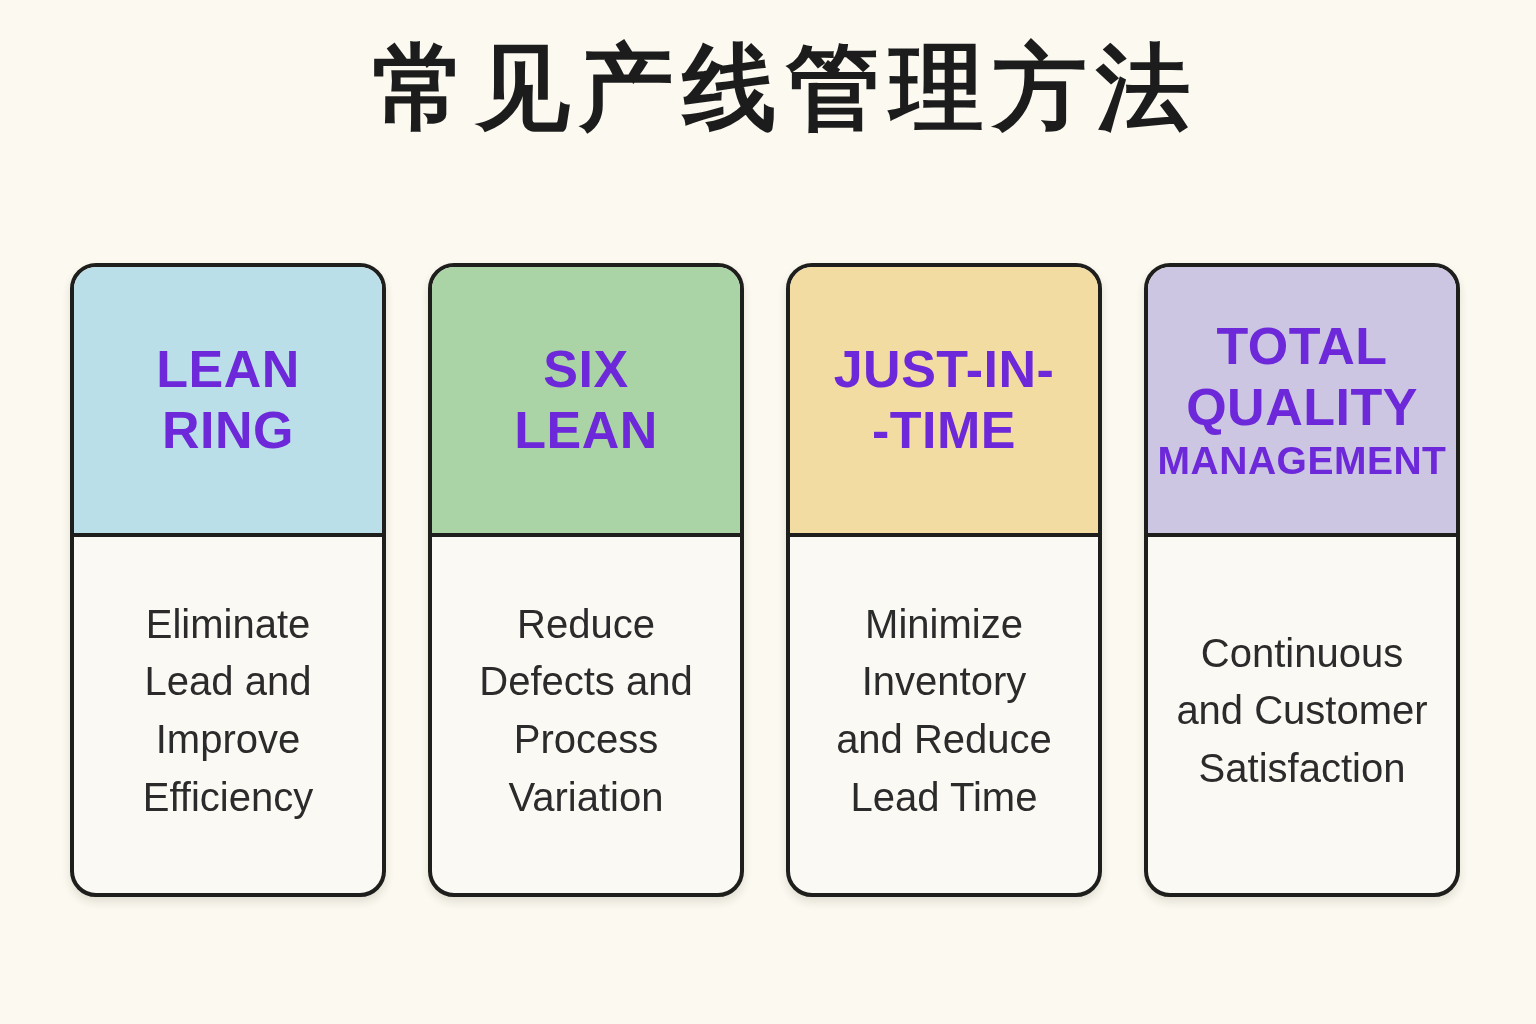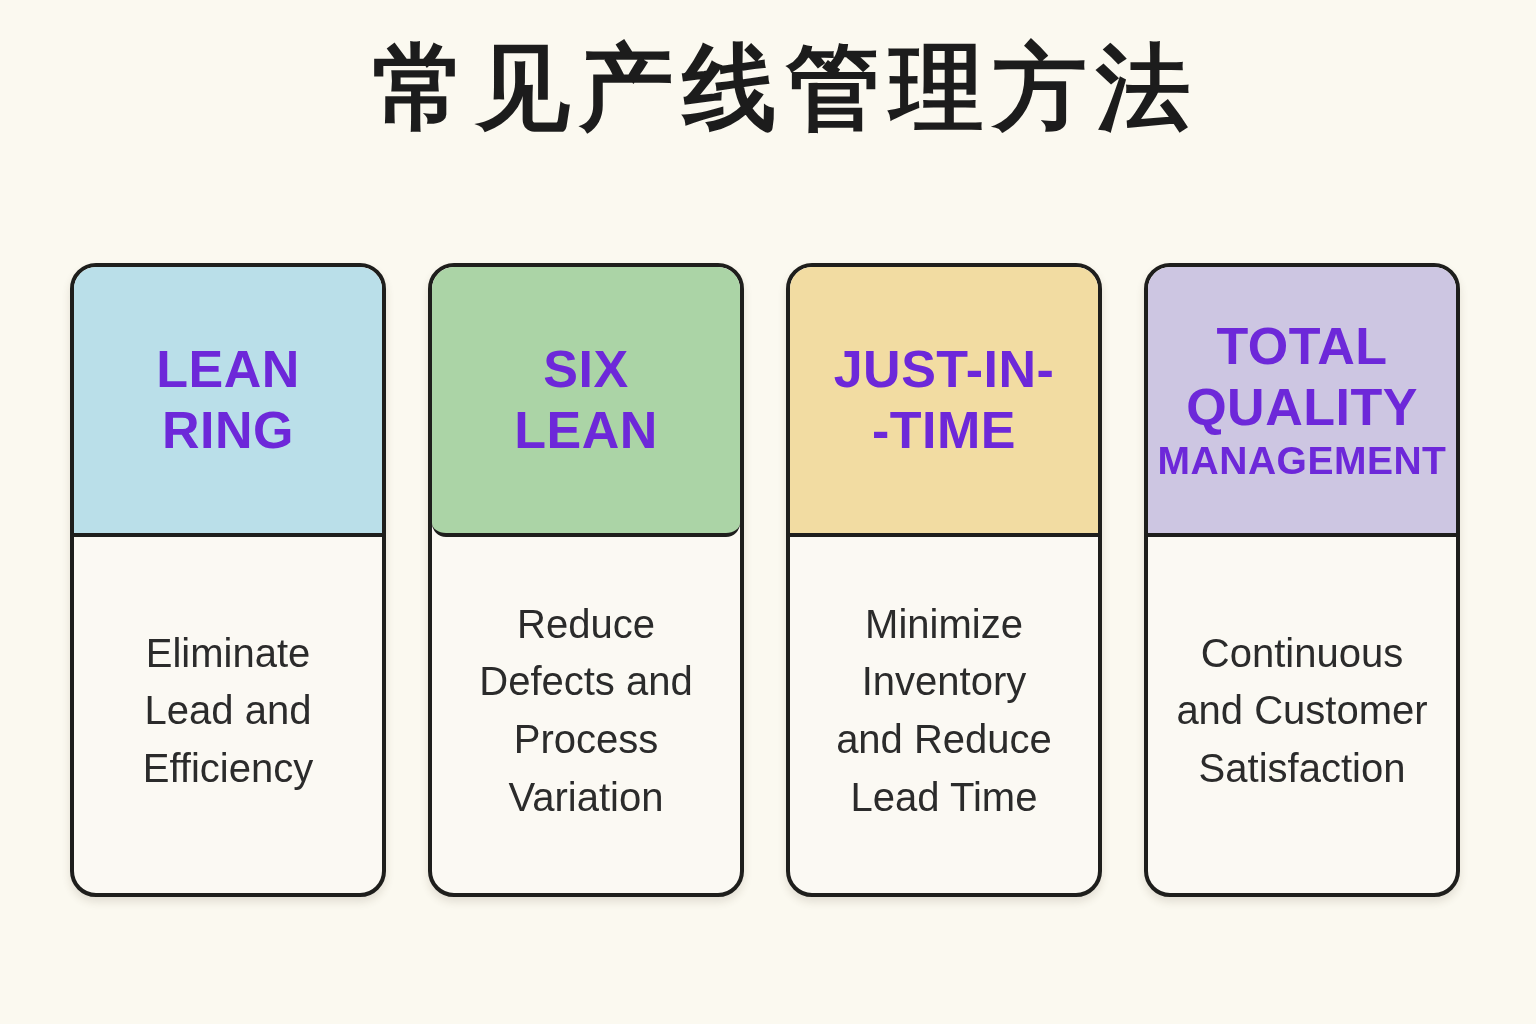--- a/index.html
+++ b/index.html
@@ -84,26 +84,27 @@
 <div class="cards-row">
 
   <div class="card">
     <div class="card-header" style="background: rgb(186, 223, 233);">
       <div class="h-line h-lg">LEAN</div>
       <div class="h-line h-lg">RING</div>
     </div>
     <div class="card-body">
       <div class="b-line">Eliminate</div>
       <div class="b-line">Lead and</div>
+      <div class="b-line">Improve</div>
       <div class="b-line">Efficiency</div>
     </div>
   </div>
 
   <div class="card">
-    <div class="card-header" style="background: rgb(171, 212, 166); border-radius: 14px;">
+    <div class="card-header" style="background: rgb(171, 212, 166);">
       <div class="h-line h-lg">SIX</div>
       <div class="h-line h-lg">LEAN</div>
     </div>
     <div class="card-body">
       <div class="b-line">Reduce</div>
       <div class="b-line">Defects and</div>
       <div class="b-line">Process</div>
       <div class="b-line">Variation</div>
     </div>
   </div>

